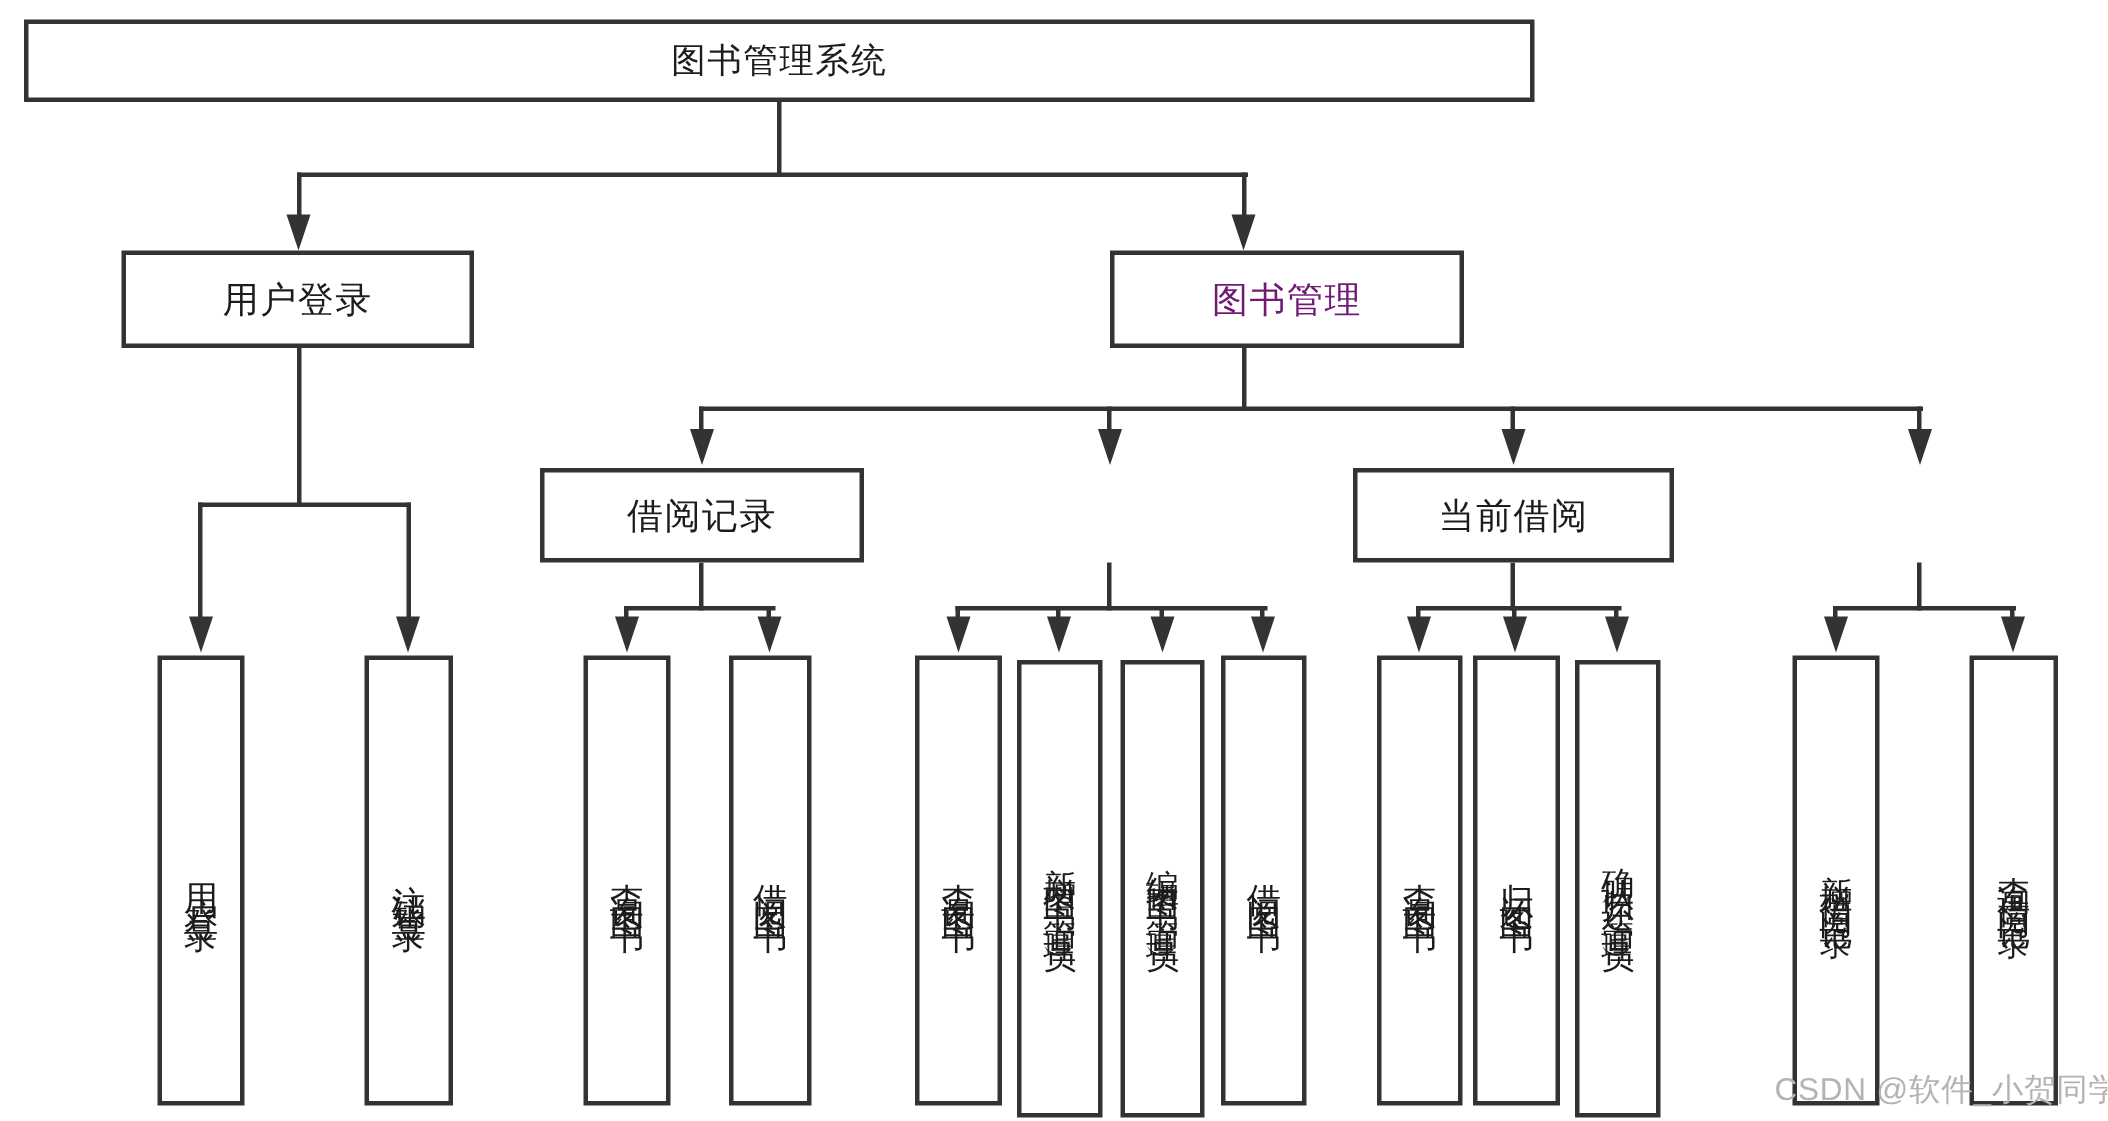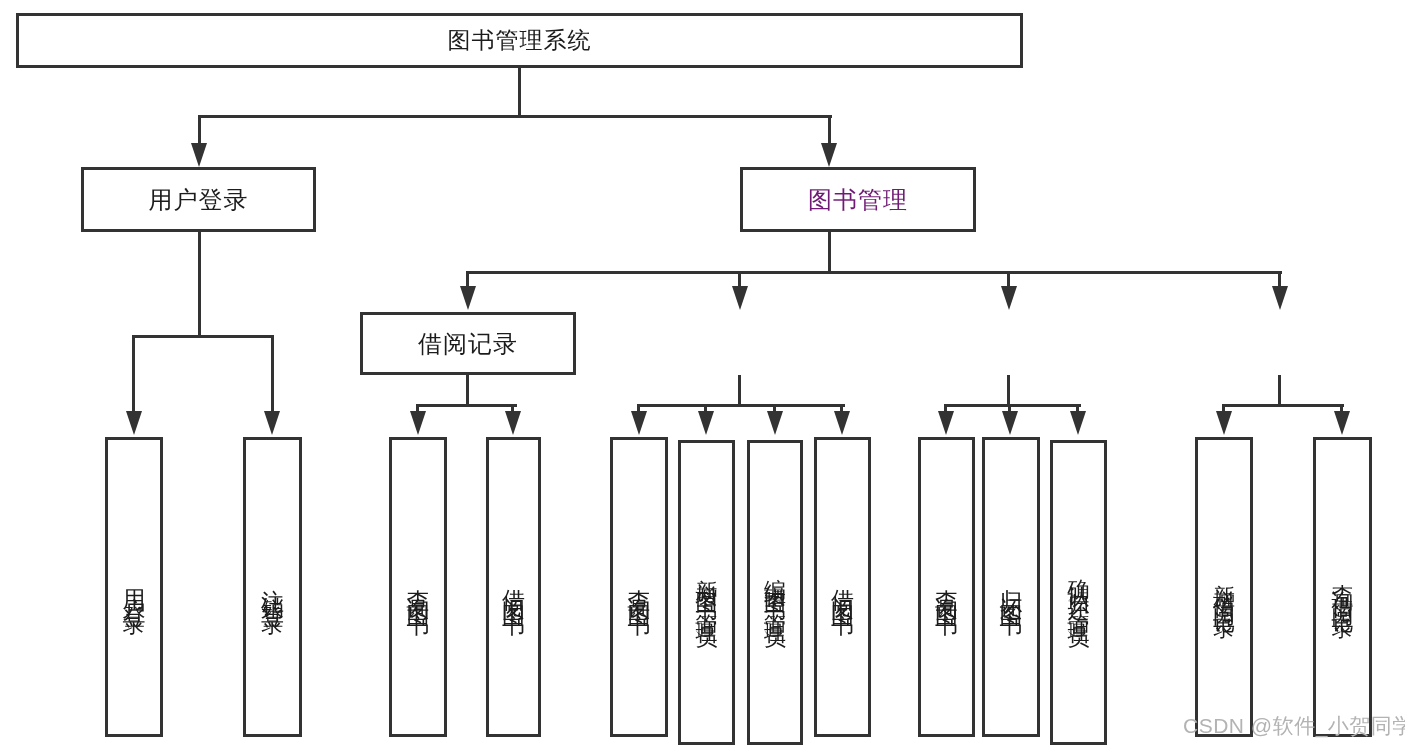--- a/index.html
+++ b/index.html
@@ -97,20 +97,21 @@
 
   <div class="hbox root" style="left: 16px; top: 13px; width: 1007px; height: 55px; border-color: rgb(51, 51, 51); color: rgb(28, 28, 28);">图书管理系统</div>
 
   <div class="hbox" style="left: 81px; top: 167px; width: 235px; height: 65px; border-color: rgb(51, 51, 51); color: rgb(28, 28, 28);">用户登录</div>
 
   <div class="hbox" style="left: 740px; top: 167px; width: 236px; height: 65px; border-color: rgb(51, 51, 51); color: #701a75;">图书管理</div>
 
   <div class="hbox" style="left: 360px; top: 312px; width: 216px; height: 63px; border-color: rgb(51, 51, 51); color: rgb(28, 28, 28);">借阅记录</div>
 
 
+  <div class="hbox" style="left: 902px; top: 312px; width: 214px; height: 63px; border-color: rgb(51, 51, 51); color: rgb(28, 28, 28);">当前借阅</div>
 
 
   <div class="vbox" style="left: 105px; top: 437px; width: 58px; height: 300px; border-color: rgb(51, 51, 51); color: rgb(28, 28, 28);">用户登录</div>
 
   <div class="vbox" style="left: 243px; top: 437px; width: 59px; height: 300px; border-color: rgb(51, 51, 51); color: rgb(28, 28, 28);">注销登录</div>
 
   <div class="vbox" style="left: 389px; top: 437px; width: 58px; height: 300px; border-color: rgb(51, 51, 51); color: rgb(28, 28, 28);">查询图书</div>
 
   <div class="vbox" style="left: 486px; top: 437px; width: 55px; height: 300px; border-color: rgb(51, 51, 51); color: rgb(28, 28, 28);">借阅图书</div>
 

